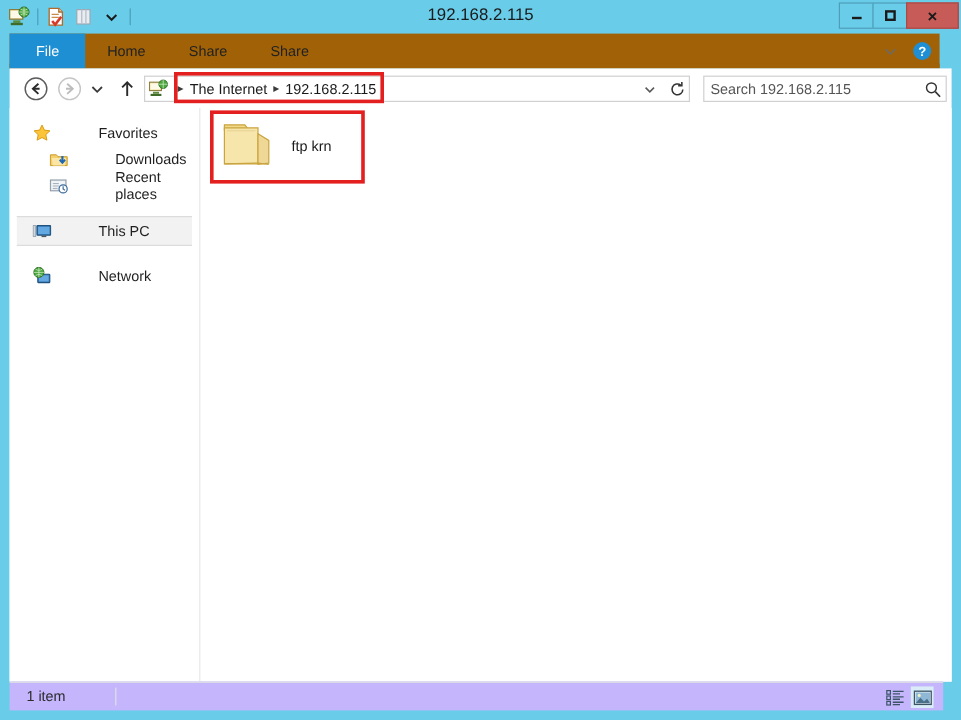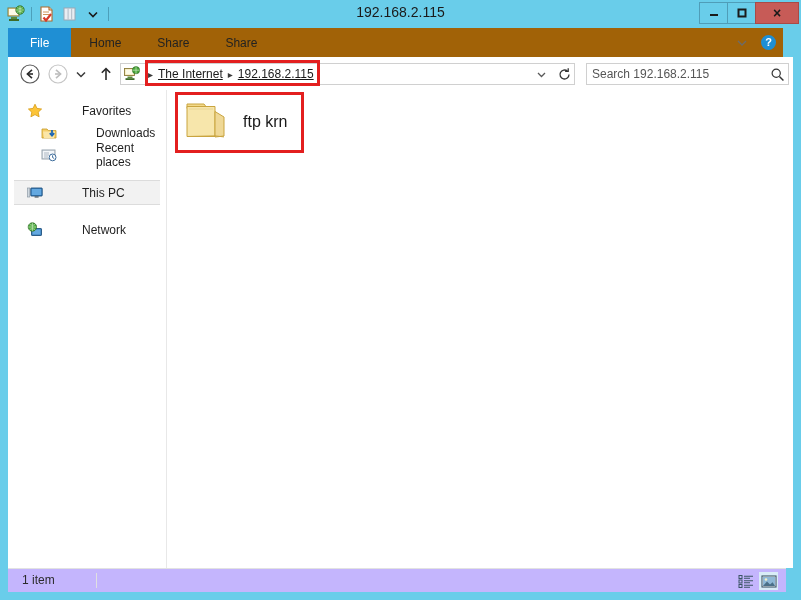--- a/index.html
+++ b/index.html
@@ -174,21 +174,20 @@
   .crumb-sep {
     color: #3b3b3b;
     font-size: 10px;
     padding: 0 5px;
     display: flex; align-items: center;
   }
   .crumb {
     font-size: 12px;
     color: #1a1a1a;
     white-space: nowrap;
-    text-decoration: underline;
   }
   #crumb-highlight {
     position: absolute;
     left: 145px; top: 60px;
     width: 175px; height: 26px;
     border: 3px solid #e31f1f;
     box-sizing: border-box;
     pointer-events: none;
   }
   #addr-dropdown {
@@ -291,21 +290,21 @@
     display: flex;
     align-items: center;
     box-sizing: border-box;
   }
   #file-icon {
     width: 50px; height: 46px;
     margin-left: 6px;
     flex: 0 0 auto;
   }
   #file-label {
-    font-size: 16px;
+    font-size: 12px;
     color: #1a1a1a;
     margin-left: 10px;
     text-align: right;
   }
   #file-highlight {
     position: absolute;
     left: 7px; top: 2px;
     width: 129px; height: 61px;
     border: 3px solid #e31f1f;
     box-sizing: border-box;

